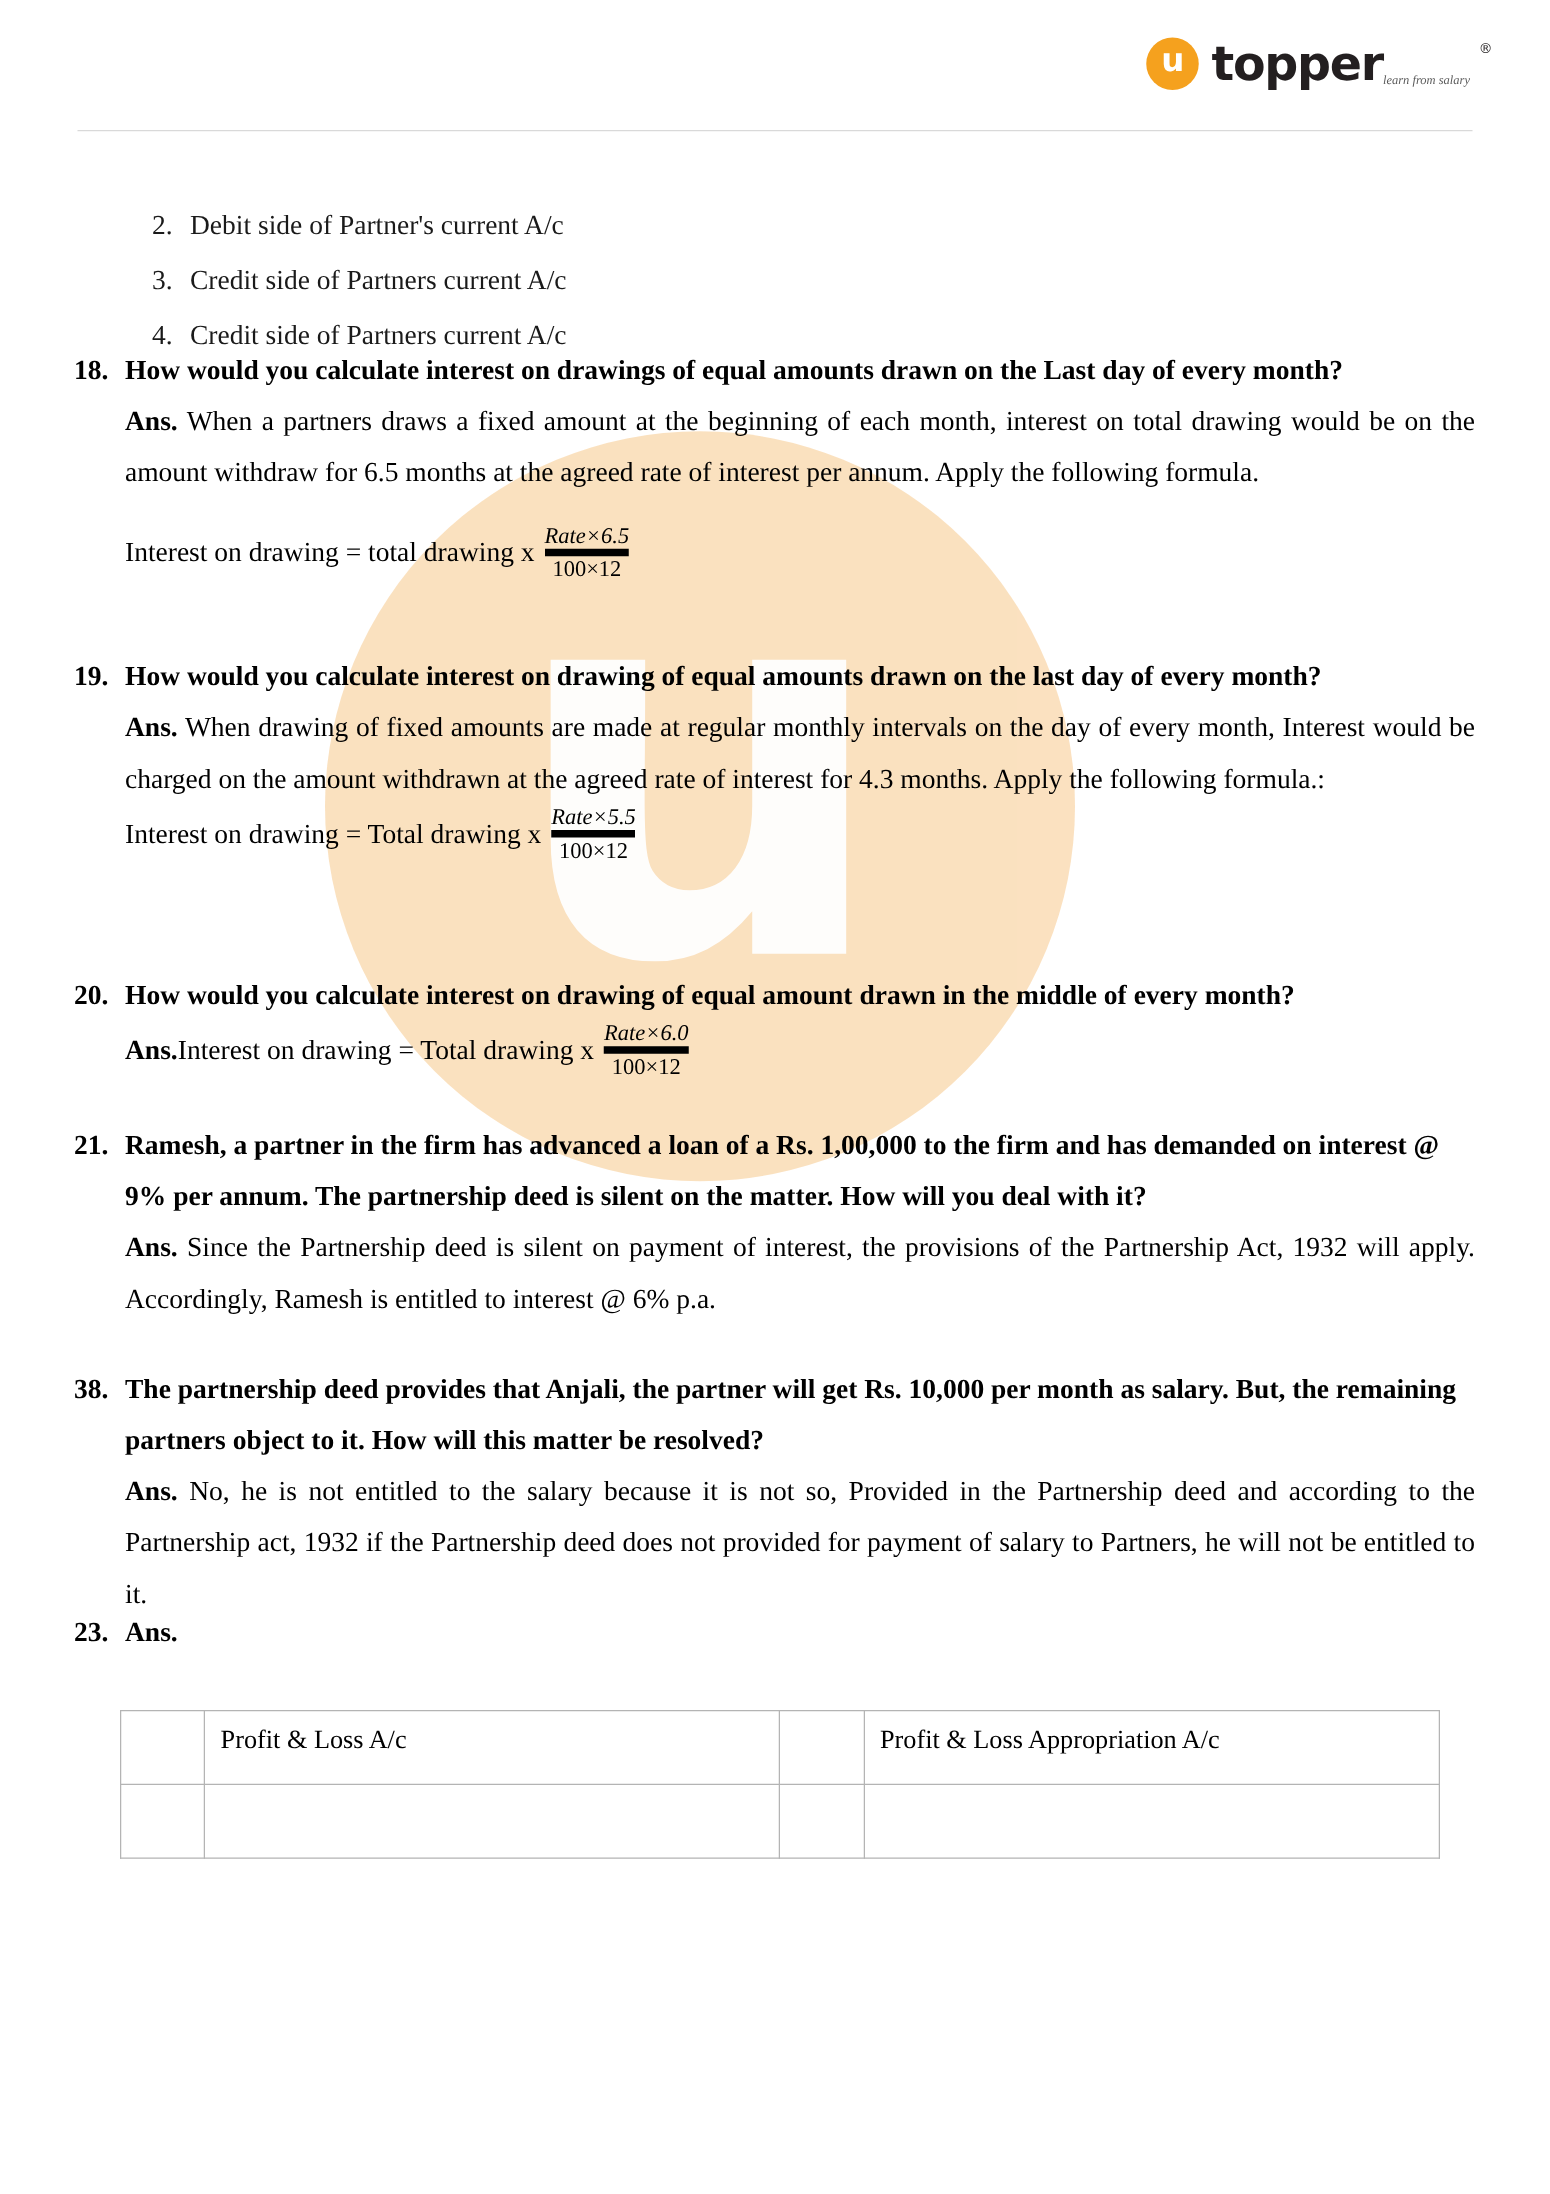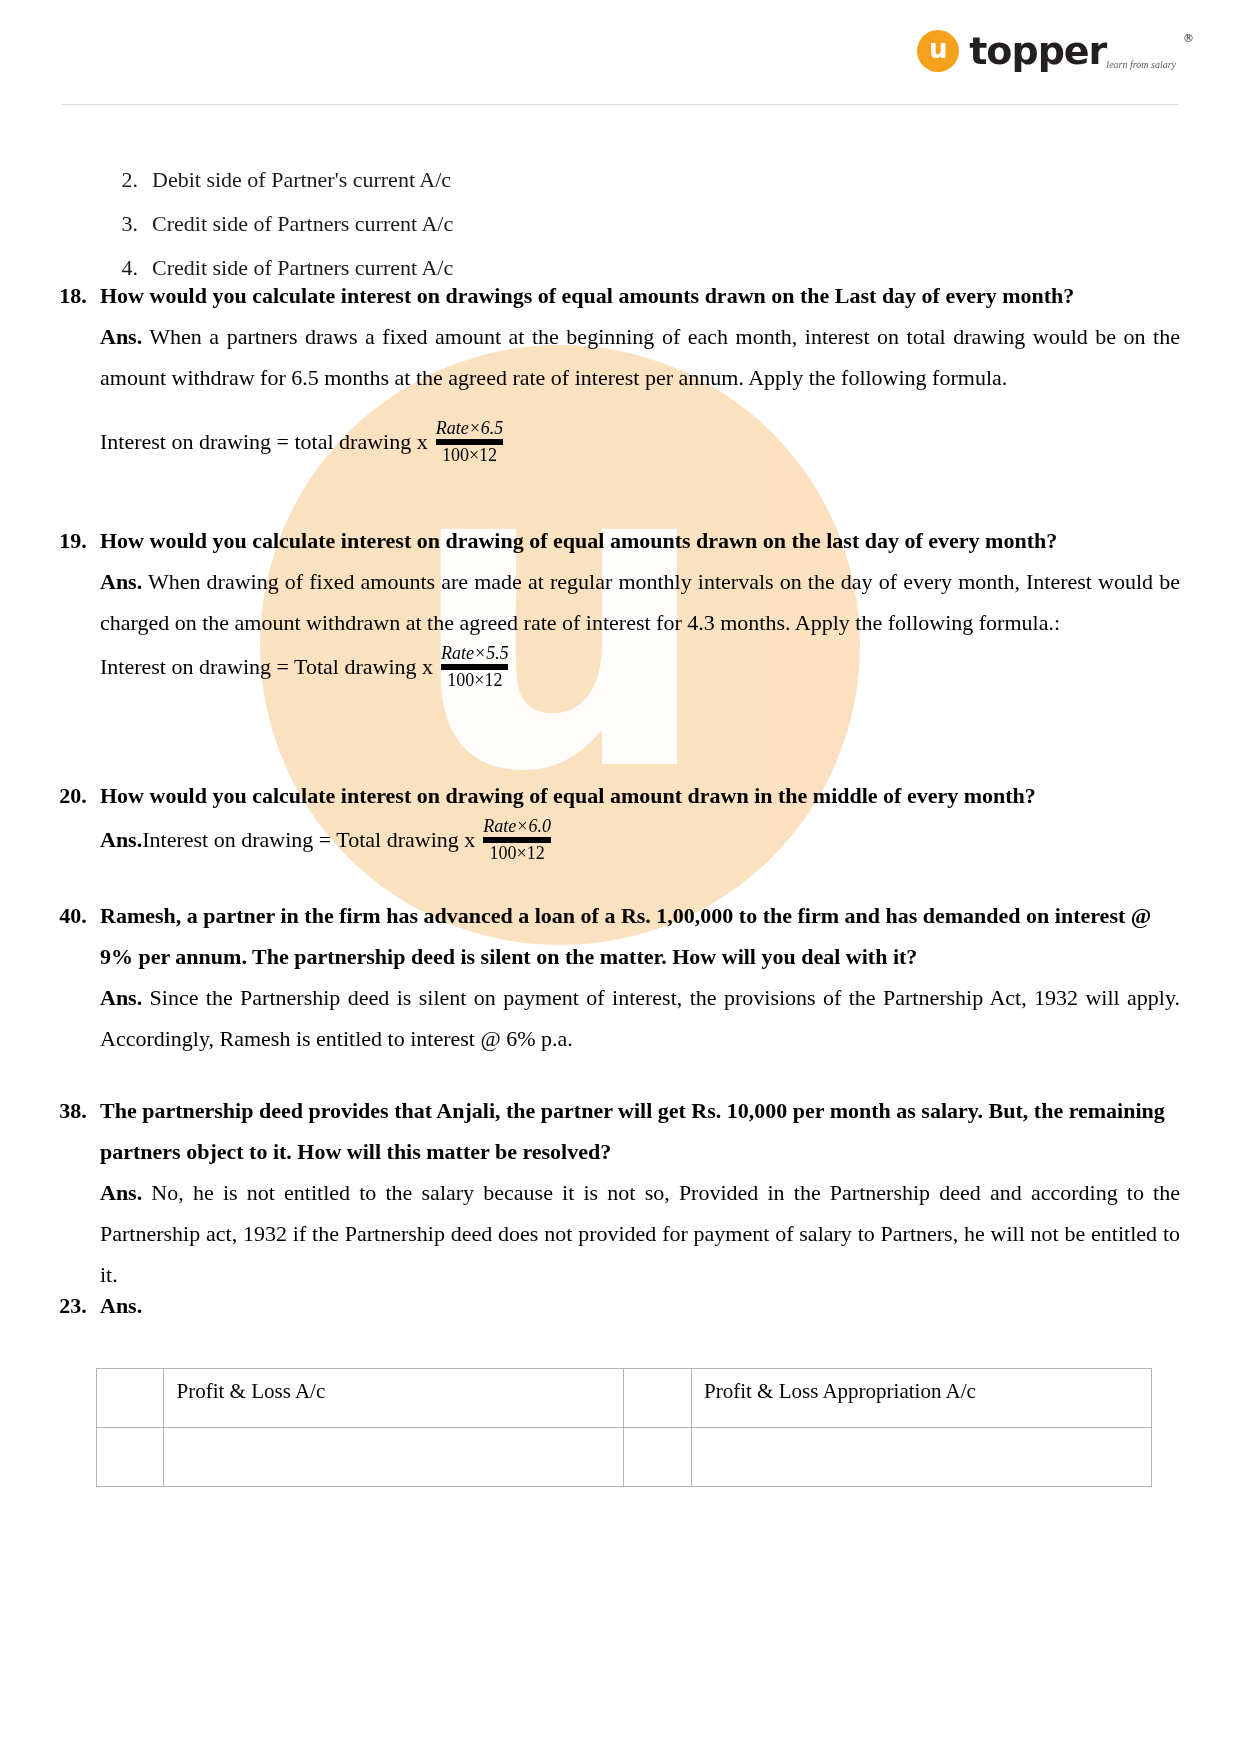--- a/index.html
+++ b/index.html
@@ -308,21 +308,21 @@
           <span> Interest on drawing = Total drawing x</span>
           <span class="frac">
             <span class="num">Rate×6.0</span>
             <span class="den">100×12</span>
           </span>
         </div>
       </div>
     </div>
 
     <div class="qa-block" style="top:895px;">
-      <div class="q-num">40.</div>
+      <div class="q-num">21.</div>
       <div class="q-body">
         <span class="q-text">Ramesh, a partner in the firm has advanced a loan of a Rs. 1,00,000 to the firm and has demanded on interest @ 9% per annum. The partnership deed is silent on the matter. How will you deal with it?</span>
         <span class="a-text"><span class="ans-label">Ans.</span><span> Since the Partnership deed is silent on payment of interest, the provisions of the Partnership Act, 1932 will apply. Accordingly, Ramesh is entitled to interest @ 6% p.a.</span></span>
       </div>
     </div>
 
     <div class="qa-block" style="top:1090px;">
       <div class="q-num">38.</div>
       <div class="q-body">
         <span class="q-text">The partnership deed provides that Anjali, the partner will get Rs. 10,000 per month as salary. But, the remaining partners object to it. How will this matter be resolved?</span>

